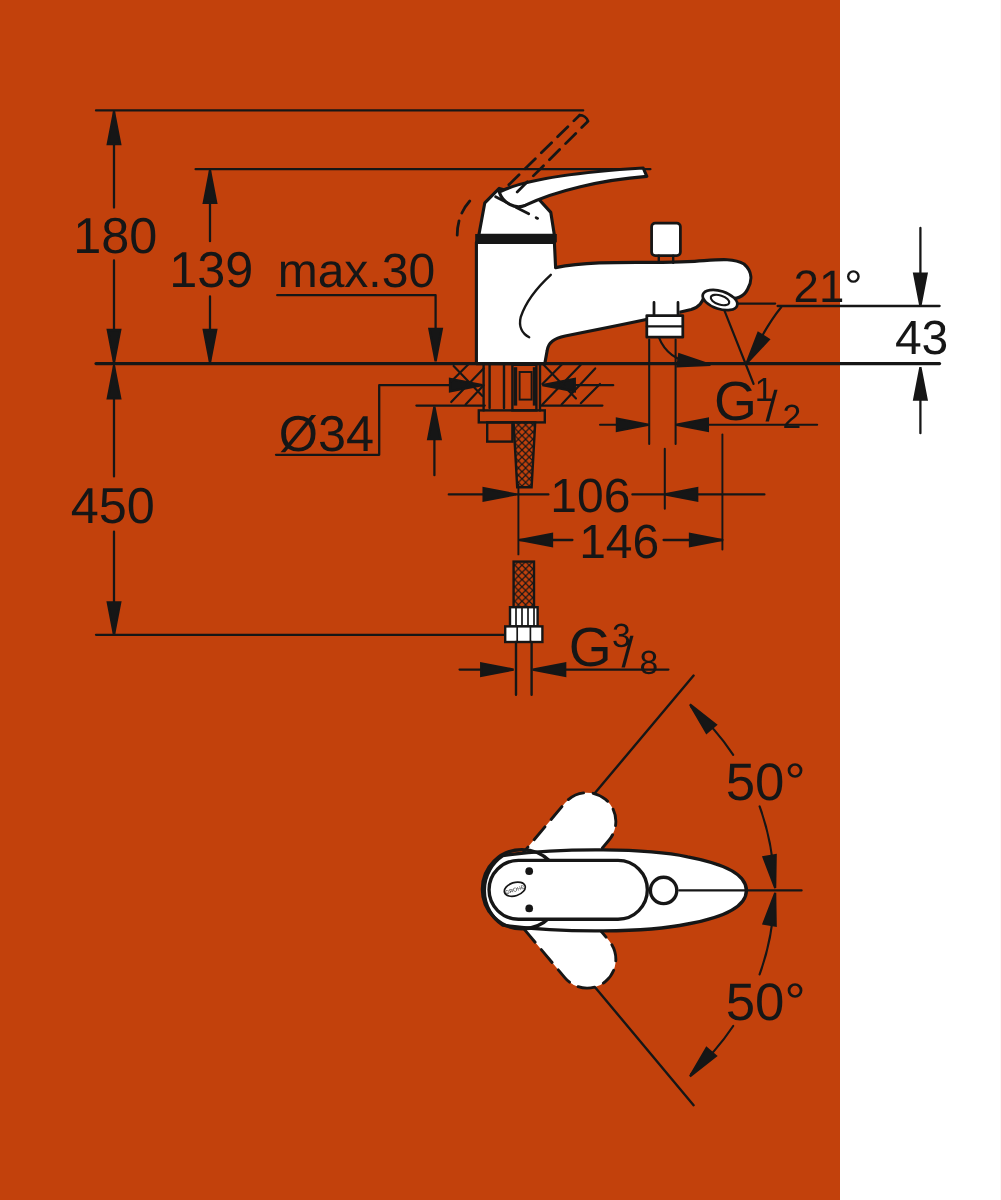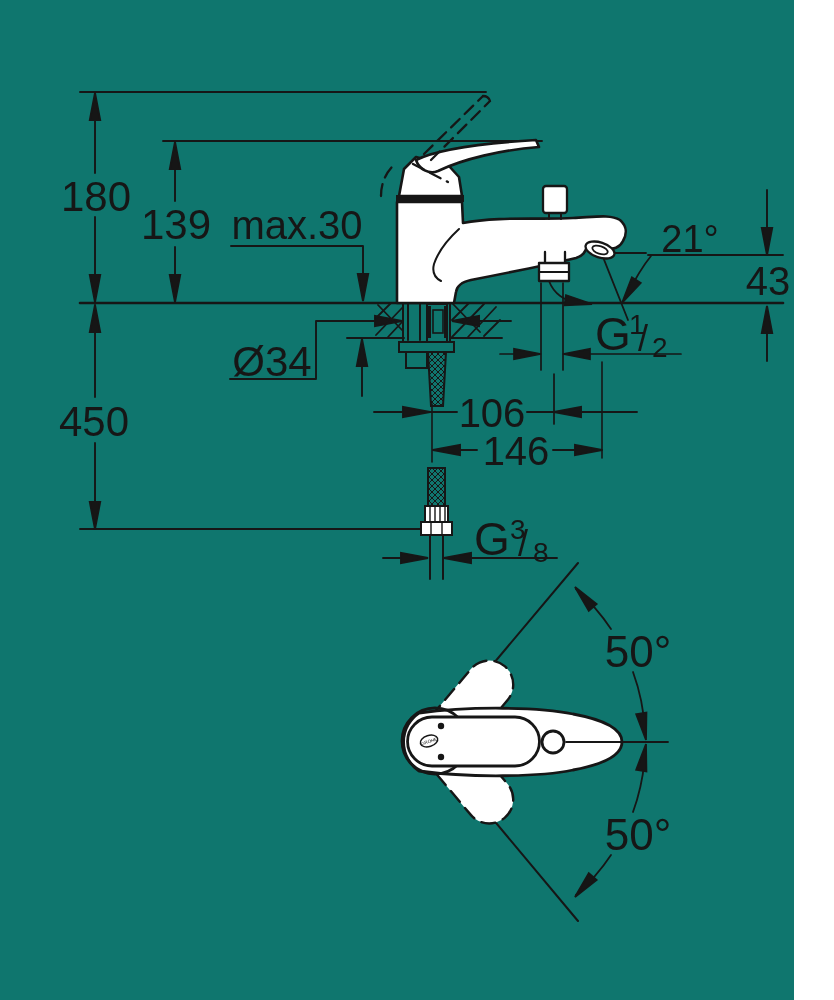--- a/index.html
+++ b/index.html
@@ -1,17 +1,17 @@
 <!DOCTYPE html>
 <html><head>
 <meta charset="utf-8">
 <style>
   html,body{margin:0;padding:0;background:#ffffff;}
   .stage{
-    position:relative;width:794px;height:1000px;background:#0f766e;
+    position:relative;width:700px;height:1000px;background:#c2410c;
     font-family:"Liberation Sans", sans-serif;
   }
   svg text{
     font-family:"Liberation Sans", sans-serif;
     fill:#161616;
   }
   .dim{font-size:42px;}
   .dim-m{font-size:40px;}
   .dim-s{font-size:38px;}
   .thread-g{font-size:46px;}

